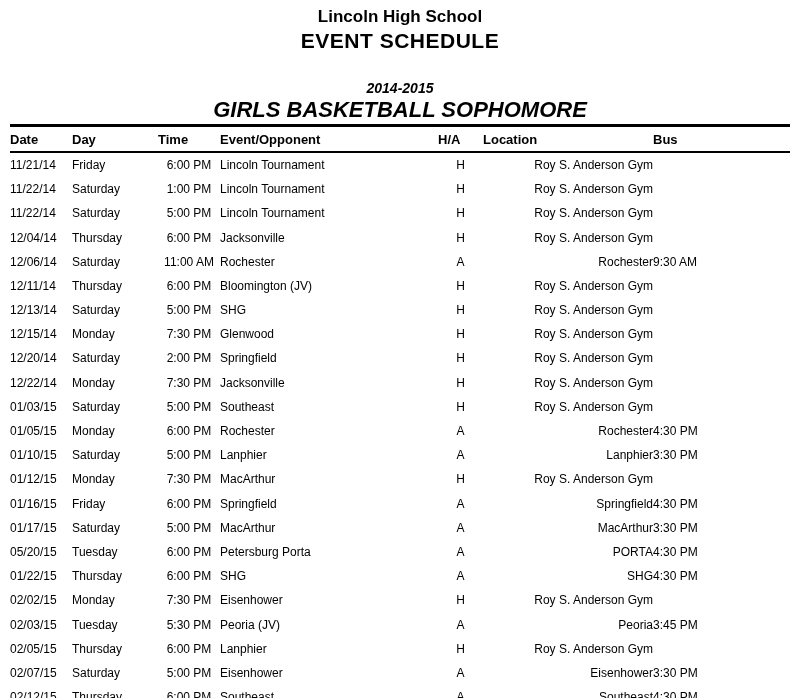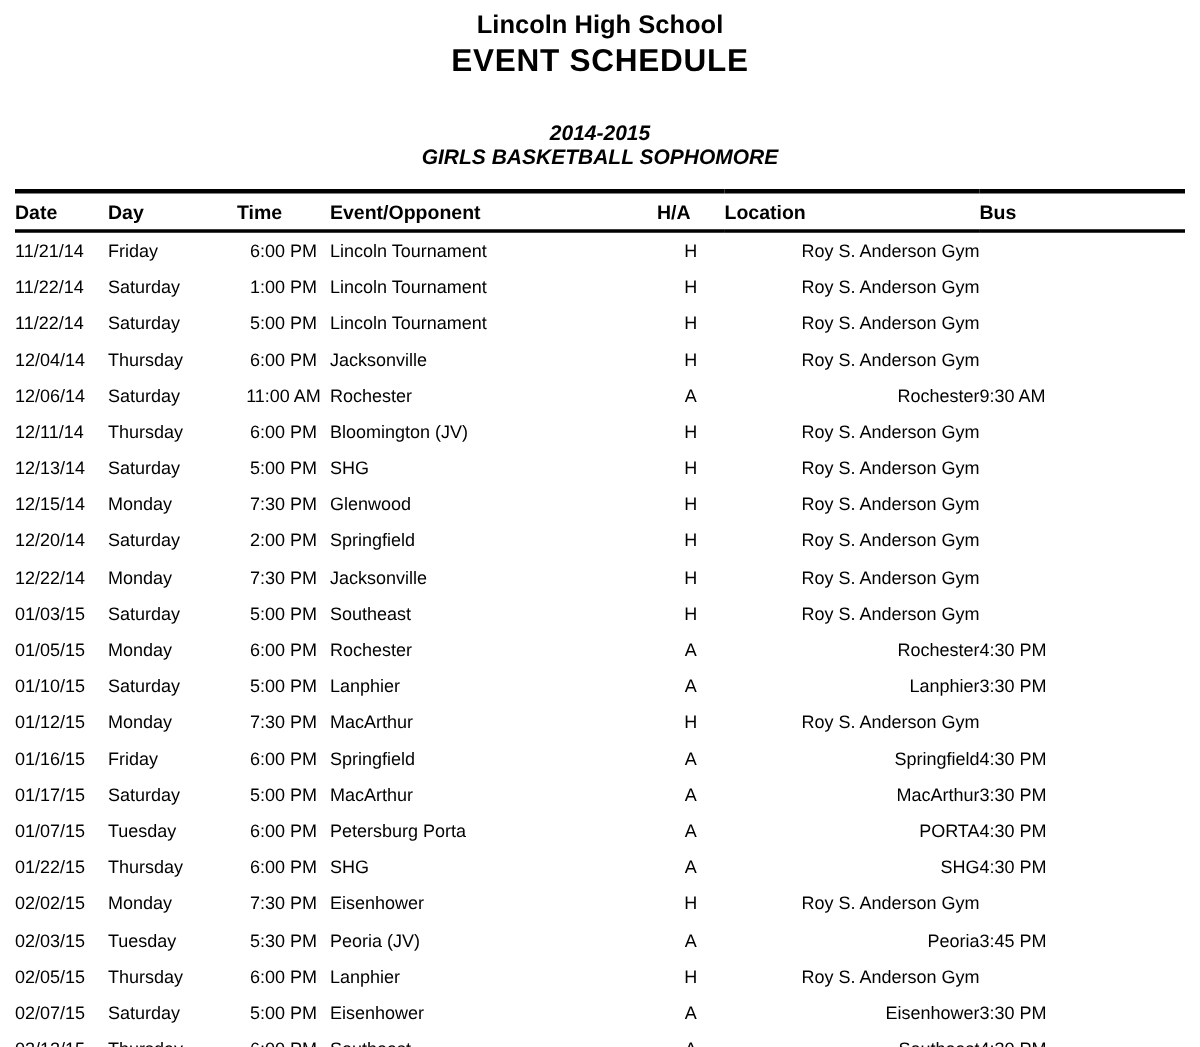--- a/index.html
+++ b/index.html
@@ -34,25 +34,25 @@
     letter-spacing: 0.5px;
   }
   .season {
     margin-top: 25px;
     font-size: 14px;
     font-weight: bold;
     font-style: italic;
     line-height: 1.2;
   }
   .team {
-    font-size: 14px;
+    font-size: 22px;
     font-weight: bold;
     font-style: italic;
     line-height: 1.25;
-    margin-bottom: 12px;
+    margin-bottom: 0;
   }
   table.schedule {
     table-layout: fixed;
     border-collapse: collapse;
     width: 780px;
     margin: 0 10px;
   }
   table.schedule thead tr {
     border-top: 3px solid #000;
     border-bottom: 2px solid #000;
@@ -263,21 +263,21 @@
         <tr>
           <td class="col-date">01/17/15</td>
           <td class="col-day">Saturday</td>
           <td class="col-time">5:00 PM</td>
           <td class="col-event">MacArthur</td>
           <td class="col-ha">A</td>
           <td class="col-location">MacArthur</td>
           <td class="col-bus">3:30 PM</td>
         </tr>
         <tr>
-          <td class="col-date">01/07/15</td>
+          <td class="col-date">05/20/15</td>
           <td class="col-day">Tuesday</td>
           <td class="col-time">6:00 PM</td>
           <td class="col-event">Petersburg Porta</td>
           <td class="col-ha">A</td>
           <td class="col-location">PORTA</td>
           <td class="col-bus">4:30 PM</td>
         </tr>
         <tr>
           <td class="col-date">01/22/15</td>
           <td class="col-day">Thursday</td>

